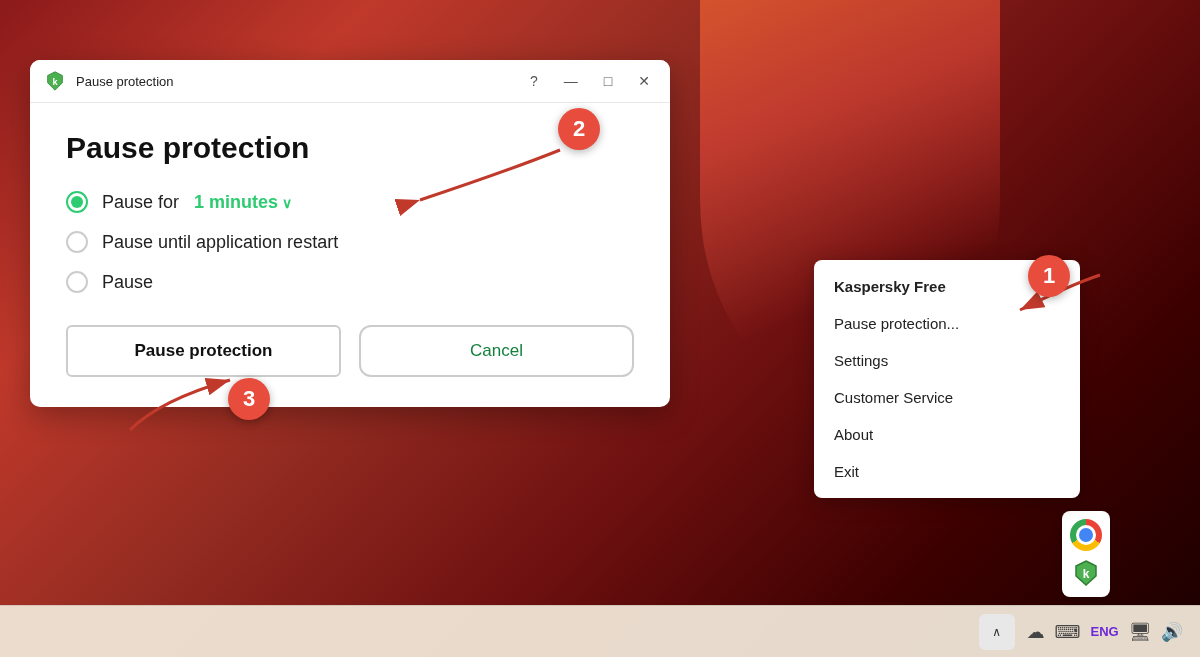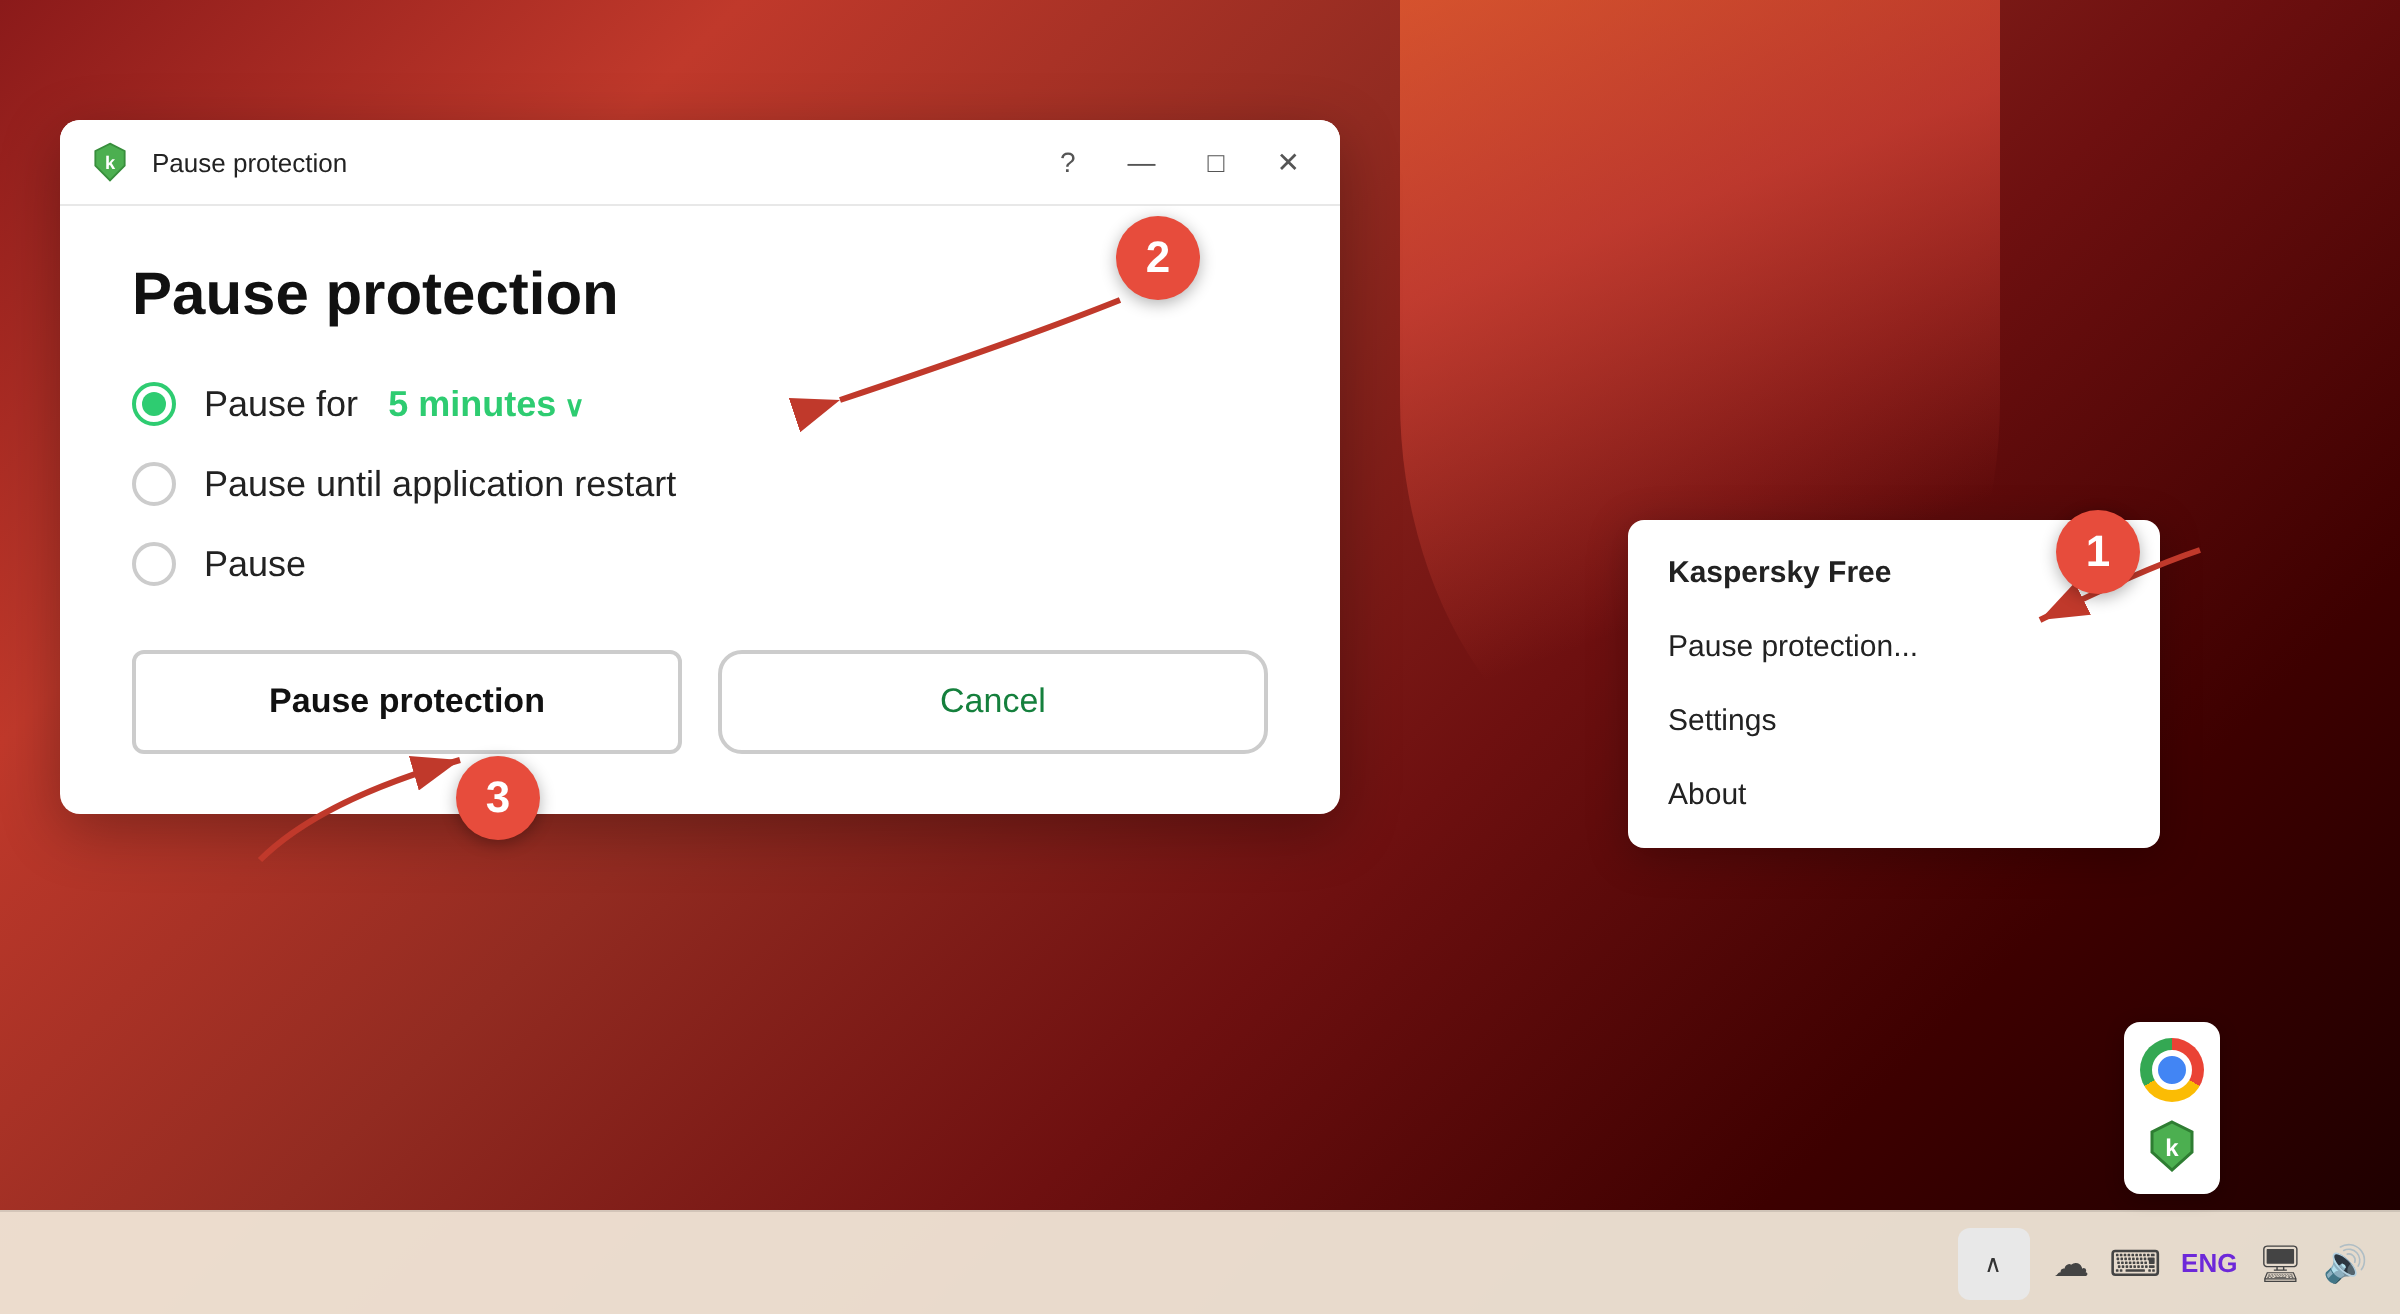--- a/index.html
+++ b/index.html
@@ -347,21 +347,21 @@
 
       <div class="radio-group">
 
         <div class="radio-item">
           <div class="radio-circle selected">
           </div>
           <span class="radio-label">
             <span>Pause for</span>
             &nbsp;
             <span class="dropdown-inline">
-              <span>5 minutes</span>
+              <span>1 minutes</span>
               <span class="dropdown-arrow"> ∨</span>
             </span>
           </span>
         </div>
 
         <div class="radio-item">
           <div class="radio-circle"></div>
           <span class="radio-label">Pause until application restart</span>
         </div>
 
@@ -376,21 +376,23 @@
         <button class="btn-pause">Pause protection</button>
         <button class="btn-cancel">Cancel</button>
       </div>
     </div>
   </div>
 
   <div class="context-menu">
     <div class="context-menu-item bold">Kaspersky Free</div>
     <div class="context-menu-item">Pause protection...</div>
     <div class="context-menu-item">Settings</div>
+    <div class="context-menu-item">Customer Service</div>
     <div class="context-menu-item">About</div>
+    <div class="context-menu-item">Exit</div>
   </div>
 
   <div class="tray-area">
     <div class="tray-icon-item chrome-icon"></div>
     <div class="tray-icon-item">
       <svg width="28" height="28" viewBox="0 0 28 28">
         <polygon points="14,2 24,7 24,17 14,26 4,17 4,7" fill="#4caf50" stroke="#2e7d32" stroke-width="1.5"></polygon>
         <text x="14" y="19" text-anchor="middle" fill="white" font-size="12" font-weight="bold">k</text>
       </svg>
     </div>

